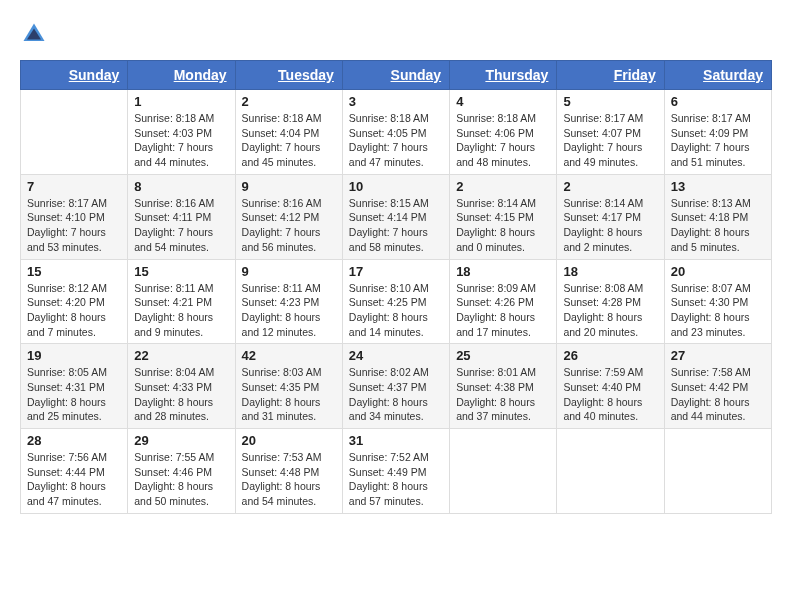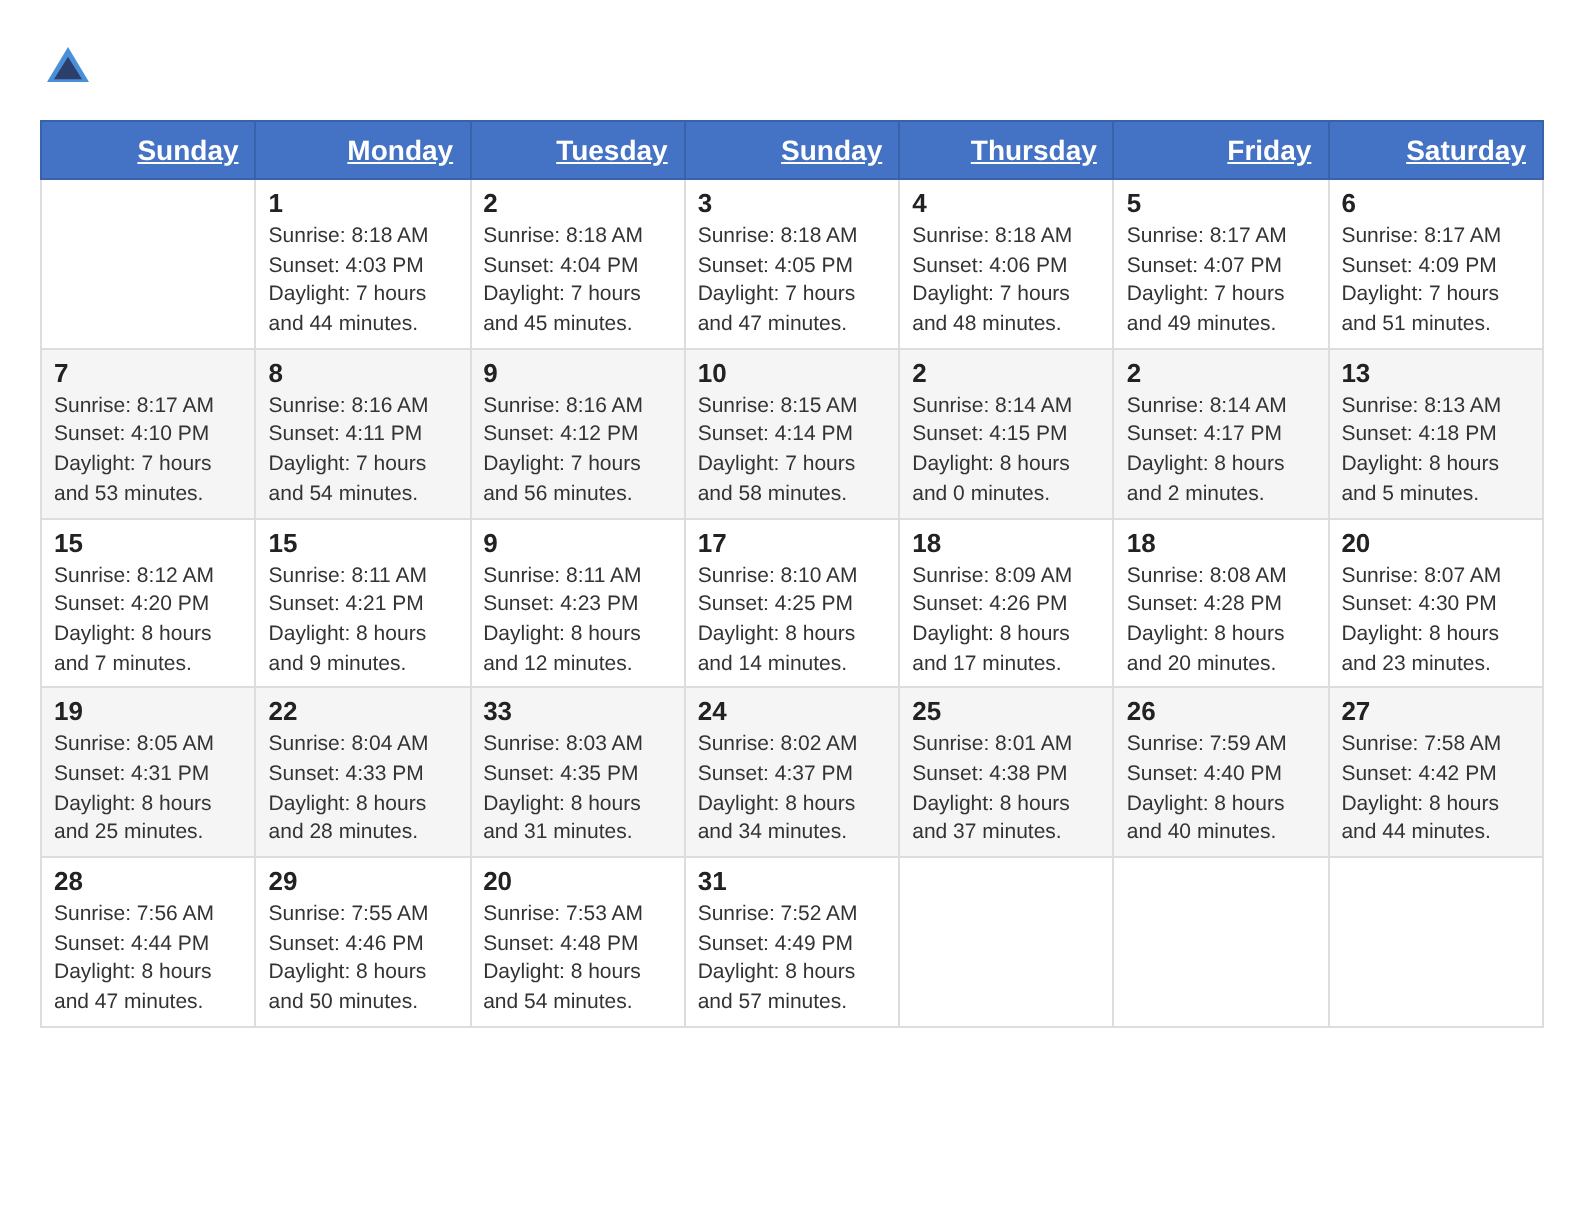--- a/index.html
+++ b/index.html
@@ -209,21 +209,21 @@
       <tr>
         <td>
           <span class="day-number">19</span>
           <div class="day-info">Sunrise: 8:05 AM<br>Sunset: 4:31 PM<br>Daylight: 8 hours and 25 minutes.</div>
         </td>
         <td>
           <span class="day-number">22</span>
           <div class="day-info">Sunrise: 8:04 AM<br>Sunset: 4:33 PM<br>Daylight: 8 hours and 28 minutes.</div>
         </td>
         <td>
-          <span class="day-number">33</span>
+          <span class="day-number">42</span>
           <div class="day-info">Sunrise: 8:03 AM<br>Sunset: 4:35 PM<br>Daylight: 8 hours and 31 minutes.</div>
         </td>
         <td>
           <span class="day-number">24</span>
           <div class="day-info">Sunrise: 8:02 AM<br>Sunset: 4:37 PM<br>Daylight: 8 hours and 34 minutes.</div>
         </td>
         <td>
           <span class="day-number">25</span>
           <div class="day-info">Sunrise: 8:01 AM<br>Sunset: 4:38 PM<br>Daylight: 8 hours and 37 minutes.</div>
         </td>

